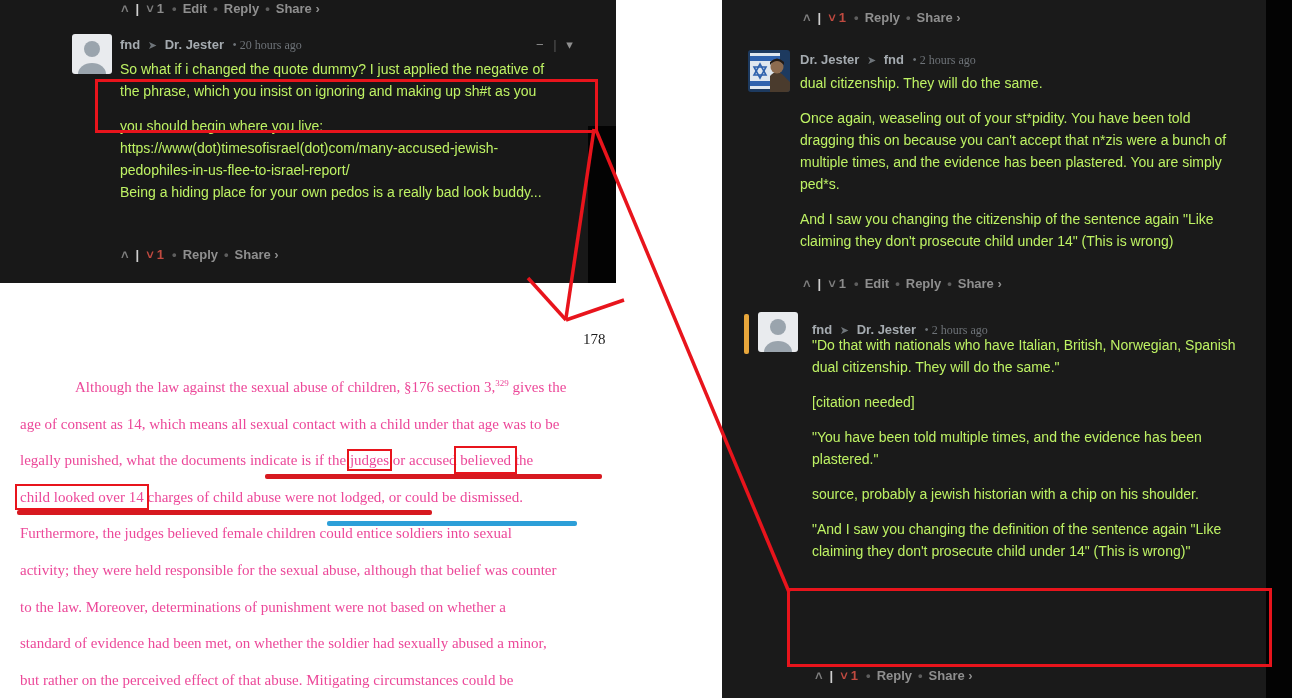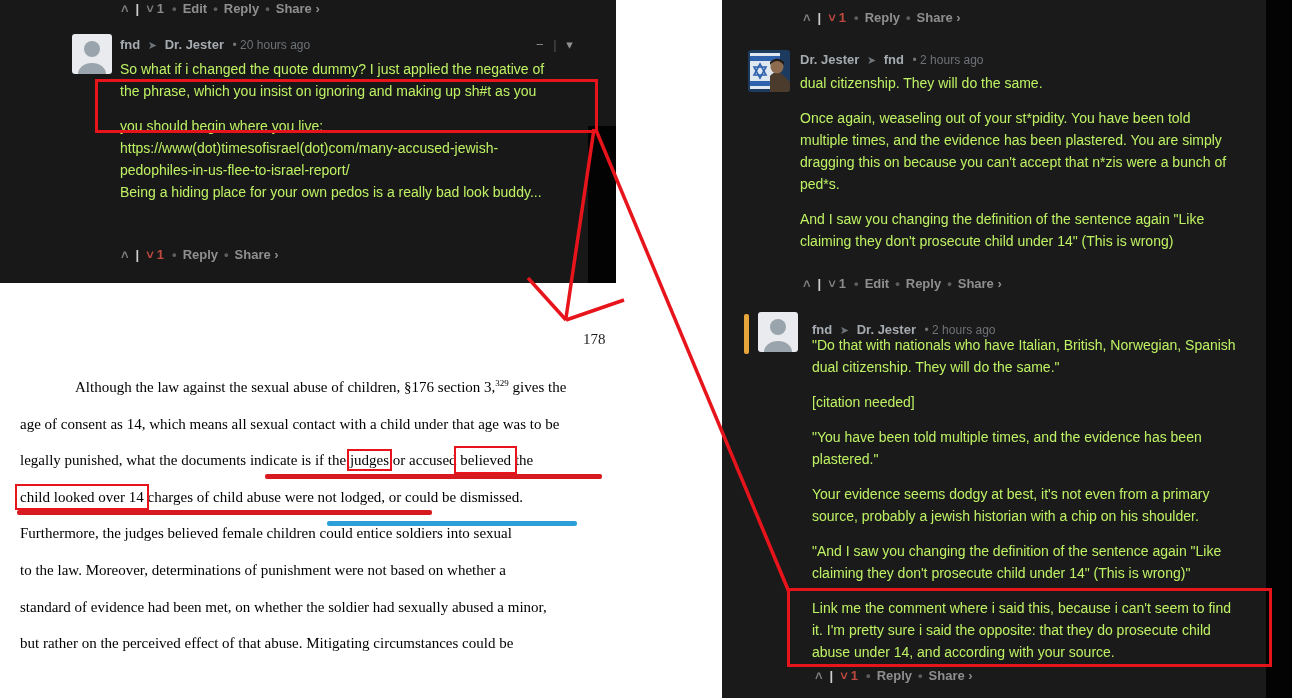--- a/index.html
+++ b/index.html
@@ -18,35 +18,35 @@
   .bar .divider{color:#cfcfcf;margin:0 4px;}
   .bar .count{color:#8b8b8b;margin-right:2px;}
   .bar .red{color:#c04a40;}
   .bar .bullet{color:#5e5e5e;margin:0 6px;}
   .bar .blink{color:#8f8f8f;cursor:pointer;}
   
   .chead{position:absolute;font-size:13px;white-space:nowrap;}
   .author{color:#a5abb0;font-weight:bold;}
   .reply-arrow{color:#6f757a;font-size:11px;margin:0 4px;}
   .parent{color:#a5abb0;font-weight:bold;}
-  .time{color:#6e7378;font-size:12px;margin-left:5px;}
+  .time{color:#6e7378;font-size:12px;margin-left:5px;font-family:Liberation Serif, serif;}
   
   .cbody{position:absolute;font-size:14px;line-height:22px;color:#bef264;white-space:nowrap;}
   .para{margin:0 0 13px 0;}
   .para div{height:22px;}
   
   .avatar{position:absolute;border-radius:3px;overflow:hidden;}
   .collapse{position:absolute;color:#8f8f8f;font-size:13px;white-space:nowrap;}
   .collapse .cdiv{color:#555;margin:0 6px;}
   .newmark{position:absolute;width:5px;height:40px;background:#e7a63b;border-radius:2px;}
   
   #page-number{position:absolute;left:583px;top:331px;font-family:"Liberation Serif",serif;
                font-size:15px;color:#1c1c1c;}
   #doc{position:absolute;left:20px;top:369px;width:640px;font-family:"Liberation Serif",serif;
-       font-size:15px;color:#000000;}
+       font-size:15px;color:#ec4899;}
   .doc-line{height:36.6px;line-height:36.6px;white-space:nowrap;}
   .doc-line.indent{text-indent:55px;}
   .doc-line sup{font-size:9px;line-height:0;}
   .wordbox{outline:2.5px solid #e8141c;outline-offset:1px;}
   .wordbox.b2{outline-offset:4px;text-align:center;}
   .wordbox.b3{outline-offset:3px;}
   
   .annbox{position:absolute;border:3px solid #e8141c;pointer-events:none;}
   #ann-box-left{left:95px;top:79px;width:497px;height:48px;}
   #ann-box-right{left:787px;top:588px;width:479px;height:73px;}
@@ -103,20 +103,21 @@
     <div class="bar" style="left:118px;top:247px;"><span class="caret">˄</span><span class="divider">|</span><span class="caret red">˅</span><span class="count red">1</span><span class="bullet">•</span><span class="blink">Reply</span><span class="bullet">•</span><span class="blink">Share ›</span></div>
   </div>
 
   <div id="page-number">178</div>
   <div id="doc">
       <div class="doc-line indent"><span>Although the law against the sexual abuse of children, §176 section 3,</span><sup>329</sup><span> gives the</span></div>
       <div class="doc-line"><span>age of consent as 14, which means all sexual contact with a child under that age was to be</span></div>
       <div class="doc-line"><span>legally punished, what the documents indicate is if the </span><span class="wordbox b1">judges</span><span> or accused </span><span class="wordbox b2">believed</span><span> the</span></div>
       <div class="doc-line"><span class="wordbox b3">child looked over 14</span><span> charges of child abuse were not lodged, or could be dismissed.</span></div>
       <div class="doc-line"><span>Furthermore, the judges believed female children could entice soldiers into sexual</span></div>
+      <div class="doc-line"><span>activity; they were held responsible for the sexual abuse, although that belief was counter</span></div>
       <div class="doc-line"><span>to the law.  Moreover, determinations of punishment were not based on whether a</span></div>
       <div class="doc-line"><span>standard of evidence had been met, on whether the soldier had sexually abused a minor,</span></div>
       <div class="doc-line"><span>but rather on the perceived effect of that abuse.  Mitigating circumstances could be</span></div>
     </div>
 
   <div id="right-panel" class="panel">
     <div class="black-strip" id="right-strip"></div>
 
     <div class="bar" style="left:78px;top:10px;"><span class="caret">˄</span><span class="divider">|</span><span class="caret red">˅</span><span class="count red">1</span><span class="bullet">•</span><span class="blink">Reply</span><span class="bullet">•</span><span class="blink">Share ›</span></div>
 
@@ -138,26 +139,26 @@
       <span class="reply-arrow">➤</span>
       <span class="parent">fnd</span>
       <span class="time">• 2 hours ago</span>
     </div>
     <div class="cbody" style="left:78px;top:72px;">
         <div class="para">
           <div>dual citizenship. They will do the same.</div>
         </div>
         <div class="para">
           <div>Once again, weaseling out of your st*pidity. You have been told</div>
+          <div>dragging this on because you can't accept that n*zis were a bunch of</div>
           <div>multiple times, and the evidence has been plastered. You are simply</div>
-          <div>dragging this on because you can't accept that n*zis were a bunch of</div>
           <div>ped*s.</div>
         </div>
         <div class="para">
-          <div>And I saw you changing the definition of the sentence again "Like</div>
+          <div>And I saw you changing the citizenship of the sentence again "Like</div>
           <div>claiming they don't prosecute child under 14" (This is wrong)</div>
         </div>
       </div>
     <div class="bar" style="left:78px;top:276px;"><span class="caret">˄</span><span class="divider">|</span><span class="caret">˅</span><span class="count">1</span><span class="bullet">•</span><span class="blink">Edit</span><span class="bullet">•</span><span class="blink">Reply</span><span class="bullet">•</span><span class="blink">Share ›</span></div>
 
     <div class="newmark" style="left:22px;top:314px;"></div>
     <div class="avatar" style="left:36px;top:312px;width:40px;height:40px;">
       <svg width="40" height="40" viewBox="0 0 40 40">
         <rect width="40" height="40" fill="#e9ebee"></rect>
         <circle cx="20" cy="15" r="8" fill="#9aa4ad"></circle>
@@ -176,31 +177,25 @@
           <div>dual citizenship. They will do the same."</div>
         </div>
         <div class="para">
           <div>[citation needed]</div>
         </div>
         <div class="para">
           <div>"You have been told multiple times, and the evidence has been</div>
           <div>plastered."</div>
         </div>
         <div class="para">
-          <div>Your evidence seems dodgy at best, it's not even from a primary</div>
           <div>source, probably a jewish historian with a chip on his shoulder.</div>
         </div>
         <div class="para">
           <div>"And I saw you changing the definition of the sentence again "Like</div>
           <div>claiming they don't prosecute child under 14" (This is wrong)"</div>
-        </div>
-        <div class="para">
-          <div>Link me the comment where i said this, because i can't seem to find</div>
-          <div>it. I'm pretty sure i said the opposite: that they do prosecute child</div>
-          <div>abuse under 14, and according with your source.</div>
         </div>
       </div>
     <div class="bar" style="left:90px;top:668px;"><span class="caret">˄</span><span class="divider">|</span><span class="caret red">˅</span><span class="count red">1</span><span class="bullet">•</span><span class="blink">Reply</span><span class="bullet">•</span><span class="blink">Share ›</span></div>
   </div>
 
   <div class="annbox" id="ann-box-left"></div>
   <div class="annbox" id="ann-box-right"></div>
   <div class="uline" id="u1"></div>
   <div class="uline" id="u2"></div>
   <div class="uline" id="u3"></div>

